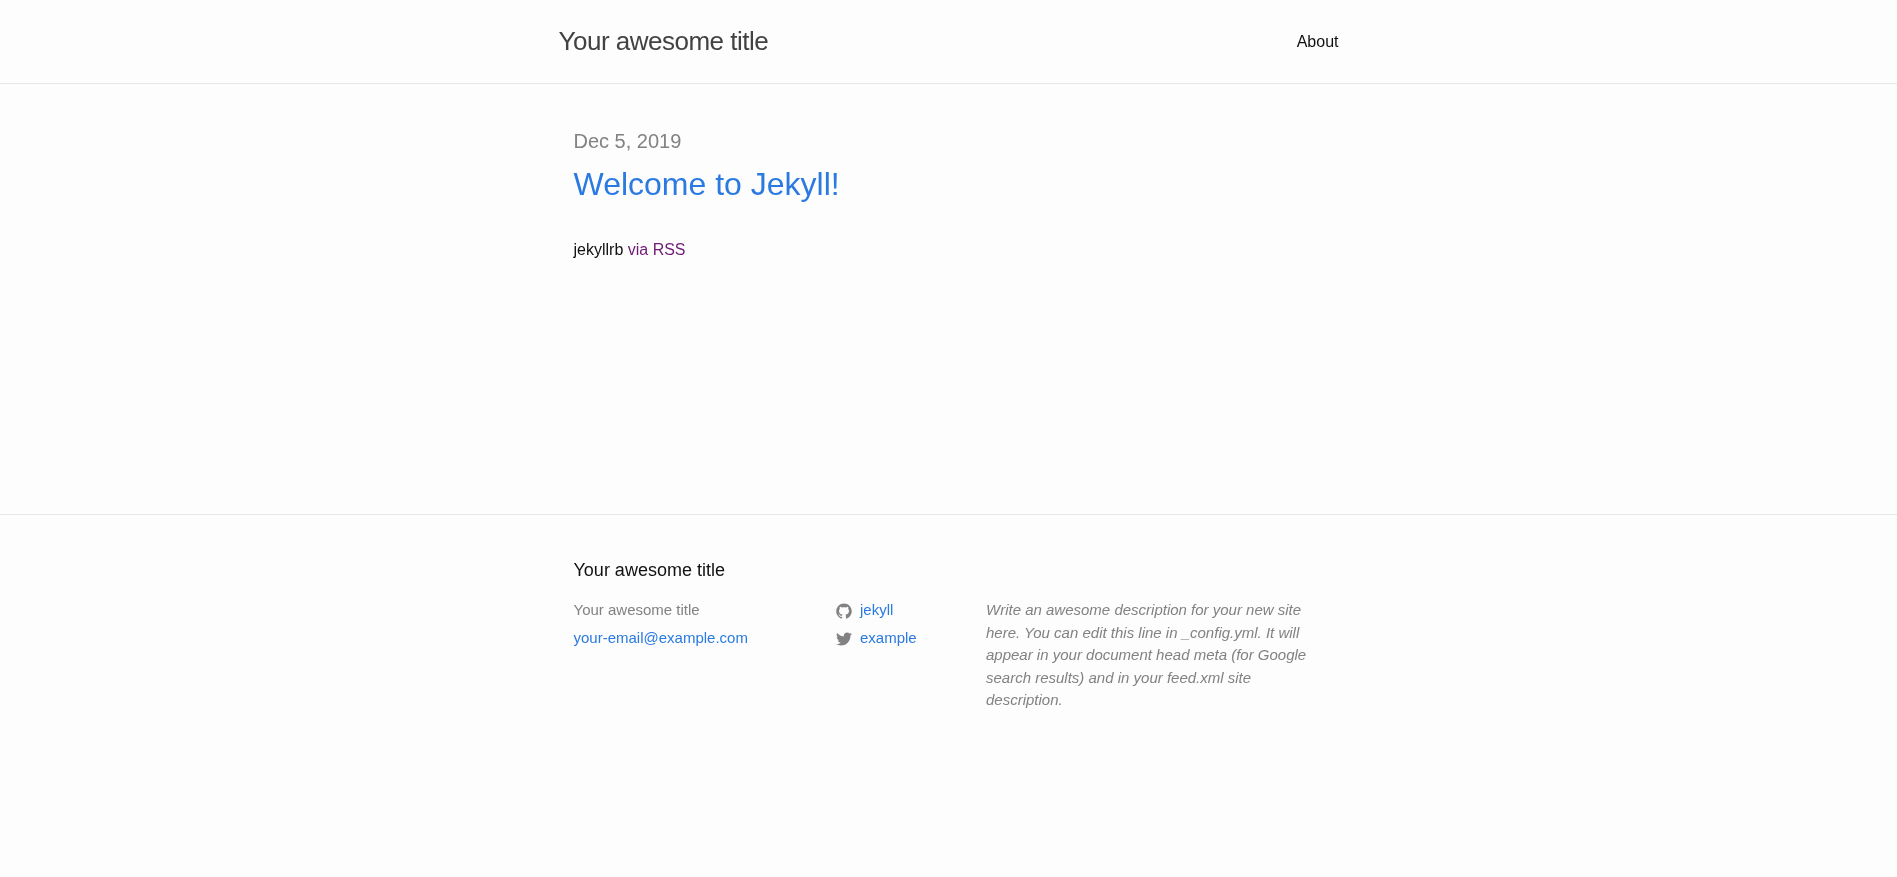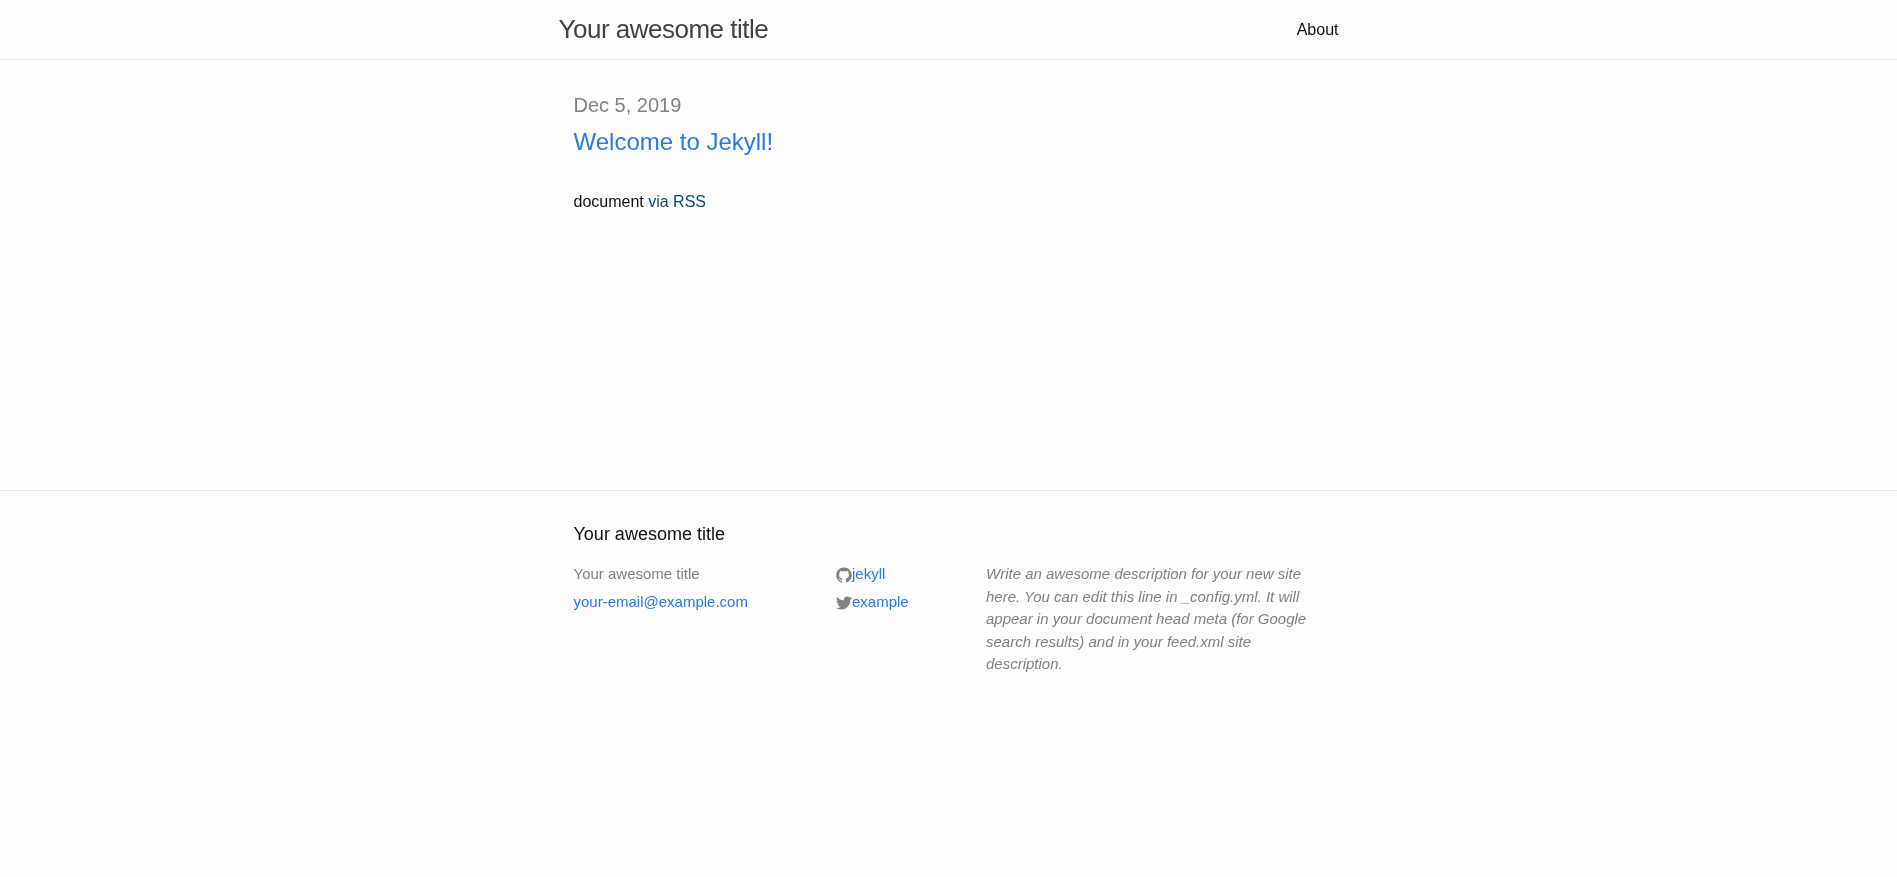--- a/index.html
+++ b/index.html
@@ -9,21 +9,21 @@
     }
     body {
       font-family: "Segoe UI", -apple-system, BlinkMacSystemFont, "Helvetica Neue", Helvetica, Arial, sans-serif;
       font-size: 16px;
       line-height: 1.5;
       color: #111;
       background: #fdfdfd;
     }
     .wrapper {
       max-width: 780px;
-      margin: 0 auto;
+      margin: 12px auto;
       padding: 0 15px;
     }
     .site-header {
       border-bottom: 1px solid #e8e8e8;
       min-height: 55px;
       position: relative;
     }
     .header-inner {
       display: flex;
       justify-content: space-between;
@@ -58,31 +58,31 @@
     }
     .post-list li {
       margin-bottom: 30px;
     }
     .post-meta {
       font-size: 20px;
       color: #828282;
     }
     .post-link {
       display: block;
-      font-size: 24px;
+      font-size: 32px;
       color: #2a7ae2;
       text-decoration: none;
       margin-top: 4px;
     }
     .rss-subscribe {
       margin-top: 20px;
       font-size: 16px;
     }
     .rss-subscribe a {
-      color: #0c4a6e;
+      color: #701a75;
       text-decoration: none;
     }
     .site-footer {
       border-top: 1px solid #e8e8e8;
       padding: 30px 0;
     }
     .footer-heading {
       font-size: 18px;
       font-weight: 400;
       margin-bottom: 15px;
@@ -111,20 +111,21 @@
     .contact-list li, .social-media-list li {
       margin-bottom: 5px;
     }
     .contact-list a, .social-media-list a {
       color: #2a7ae2;
       text-decoration: none;
     }
     .social-media-list li {
       display: flex;
       align-items: center;
+      gap: 8px;
     }
     .svg-icon {
       width: 16px;
       height: 16px;
       fill: #828282;
       display: inline-block;
       vertical-align: middle;
     }
     .footer-description {
       color: #828282;
@@ -145,21 +146,21 @@
 
 <main class="page-content">
   <div class="wrapper">
     <ul class="post-list">
       <li>
         <span class="post-meta">Dec 5, 2019</span>
         <a class="post-link" href="#">Welcome to Jekyll!</a>
       </li>
     </ul>
     <p class="rss-subscribe">
-      <span>document </span><a href="#">via RSS</a>
+      <span>jekyllrb </span><a href="#">via RSS</a>
     </p>
   </div>
 </main>
 
 <footer class="site-footer">
   <div class="wrapper">
     <h2 class="footer-heading">Your awesome title</h2>
     <div class="footer-col-wrapper">
       <div class="footer-col footer-col-1">
         <ul class="contact-list">

